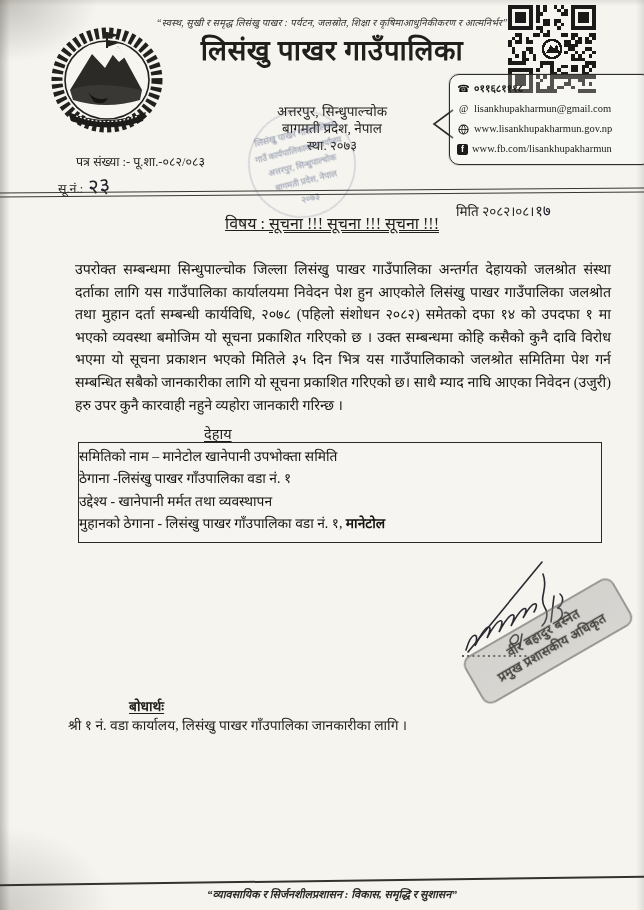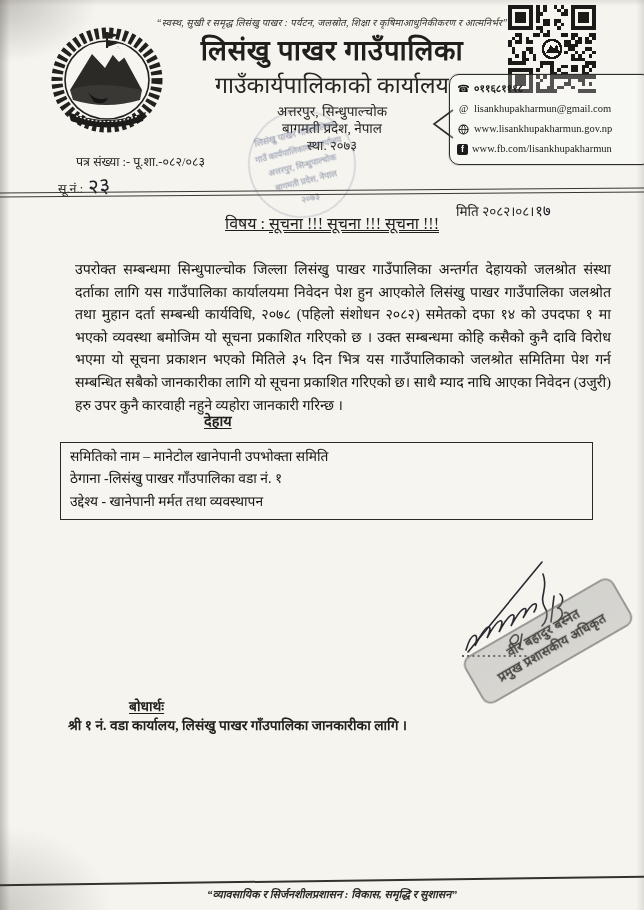--- a/index.html
+++ b/index.html
@@ -43,36 +43,36 @@
   .refline{left:76px;top:153px;font-size:12.5px;}
   .serial{left:58px;top:171px;font-size:12.5px;}
   .serial-hand{display:inline-block;font-size:21px;transform:rotate(-7deg);margin-left:5px;color:#23222b;}
   .rule2{left:-4px;right:-4px;top:190px;height:2.6px;border-top:1.7px solid #3a3833;border-bottom:1.7px solid #3a3833;transform:rotate(-.45deg);}
   .dateline{left:456px;top:200px;font-size:13.5px;}
   .date-hand{display:inline-block;font-size:15px;transform:rotate(-4deg);color:#23222b;}
   .subject{top:212px;font-size:16px;text-decoration:underline;}
   .subject u{text-underline-offset:3px;}
   
   .bodytext{left:75px;width:536px;top:258px;font-size:14.2px;line-height:22.6px;text-align:justify;color:#17150f;}
-  .dehaya-h{left:204px;top:410px;font-size:14.5px;font-weight:bold;text-decoration:underline;text-underline-offset:2px;}
-  .dehaya-box{left:60px;top:442px;width:514px;border:1.5px solid #2c2a26;padding:3px 8px 6px 9px;
+  .dehaya-h{left:204px;top:423px;font-size:14.5px;font-weight:normal;text-decoration:underline;text-underline-offset:2px;}
+  .dehaya-box{left:78px;top:442px;width:514px;border:1.5px solid #2c2a26;padding:3px 8px 6px 0;
               font-size:13.8px;line-height:22.4px;color:#17150f;background:rgba(255,255,255,.15);}
   .contact-line{left:80px;top:559px;font-size:13.2px;color:#17150f;}
   
   .sig{left:450px;top:556px;width:130px;height:108px;}
   .officer-stamp{
     left:462px;top:614px;width:168px;height:50px;transform:rotate(-30deg);
     background:linear-gradient(rgba(150,148,144,.35),rgba(125,123,119,.25));
     border:2px solid rgba(105,103,99,.55);border-radius:10px;filter:blur(.25px);
     display:flex;flex-direction:column;justify-content:center;text-align:center;
     font-size:12.8px;font-weight:bold;line-height:17px;color:#413e39;letter-spacing:.3px;
   }
   
   .bodh-h{left:88px;top:696px;font-size:13.8px;font-weight:bold;text-decoration:underline;text-underline-offset:2px;margin-left:41px;}
-  .bodh-line{left:68px;top:715px;font-size:13.8px;font-weight:bold;}
+  .bodh-line{left:68px;top:715px;font-size:13.8px;}
   
   .footer-rule{left:-5px;right:-5px;top:880px;border-top:2.2px solid #34322d;transform:rotate(-.75deg);}
   .footer-motto{top:886px;font-size:11px;font-weight:bold;font-style:italic;color:#2c2a25;}
 </style>
 </head>
 <body>
 
 <div class="page">
 
   <svg class="abs logo" viewBox="0 0 114 112">
@@ -265,21 +265,20 @@
       <rect x="20" y="2" width="3" height="3" fill="#1b1a18"></rect>
       <rect x="0" y="18" width="7" height="7" fill="#1b1a18"></rect>
       <rect x="1" y="19" width="5" height="5" fill="#f6f5f0"></rect>
       <rect x="2" y="20" width="3" height="3" fill="#1b1a18"></rect>
       <circle cx="12.5" cy="12.5" r="2.6" fill="none" stroke="#1b1a18" stroke-width=".7"></circle>
       <path d="M10.8 13.6 L12.1 11.4 L13 12.4 L13.9 11.2 L14.6 13.6 Z" fill="#1b1a18"></path>
     </svg>
 
   <div class="abs ctr slogan">“स्वस्थ, सुखी र समृद्ध लिसंखु पाखर : पर्यटन, जलस्रोत, शिक्षा र कृषिमाआधुनिकीकरण र आत्मनिर्भर”</div>
   <div class="abs ctr title">लिसंखु पाखर गाउँपालिका</div>
-  <div class="abs ctr office">गाउँकार्यपालिकाको कार्यालय</div>
   <div class="abs ctr addr1">अत्तरपुर, सिन्धुपाल्चोक</div>
   <div class="abs ctr addr2">बागमती प्रदेश, नेपाल</div>
   <div class="abs ctr estd">स्था. २०७३</div>
 
   <svg class="abs round-stamp" viewBox="0 0 116 116">
     <circle cx="58" cy="58" r="53" fill="none" stroke="rgba(88,98,132,.28)" stroke-width="1.5"></circle>
     <text x="58" y="30" text-anchor="middle" font-size="9">लिसंखु पाखर गाउँपालिका</text>
     <text x="58" y="46" text-anchor="middle" font-size="8.5">गाउँ कार्यपालिकाको कार्यालय</text>
     <text x="58" y="62" text-anchor="middle" font-size="8.5">अत्तरपुर, सिन्धुपाल्चोक</text>
     <text x="58" y="78" text-anchor="middle" font-size="8.5">बागमती प्रदेश, नेपाल</text>
@@ -326,20 +325,21 @@
     <span>विषय : </span><u>सूचना !!! सूचना !!! सूचना !!!</u>
   </div>
 
   <div class="abs bodytext">उपरोक्त सम्बन्धमा सिन्धुपाल्चोक जिल्ला लिसंखु पाखर गाउँपालिका अन्तर्गत देहायको जलश्रोत संस्था दर्ताका लागि यस गाउँपालिका कार्यालयमा निवेदन पेश हुन आएकोले लिसंखु पाखर गाउँपालिका जलश्रोत तथा मुहान दर्ता सम्बन्धी कार्यविधि, २०७८ (पहिलो संशोधन २०८२) समेतको दफा १४ को उपदफा १ मा भएको व्यवस्था बमोजिम यो सूचना प्रकाशित गरिएको छ । उक्त सम्बन्धमा कोहि कसैको कुनै दावि विरोध भएमा यो सूचना प्रकाशन भएको मितिले ३५ दिन भित्र यस गाउँपालिकाको जलश्रोत समितिमा पेश गर्न सम्बन्धित सबैको जानकारीका लागि यो सूचना प्रकाशित गरिएको छ। साथै म्याद नाघि आएका निवेदन (उजुरी) हरु उपर कुनै कारवाही नहुने व्यहोरा जानकारी गरिन्छ ।</div>
 
   <div class="abs dehaya-h">देहाय</div>
   <div class="abs dehaya-box">
     <div>समितिको नाम – मानेटोल खानेपानी उपभोक्ता समिति</div>
     <div>ठेगाना -लिसंखु पाखर गाँउपालिका वडा नं. १</div>
     <div>उद्देश्य - खानेपानी मर्मत तथा व्यवस्थापन</div>
+    <div><span>मुहानको ठेगाना - लिसंखु पाखर गाँउपालिका वडा नं. १, </span><b>मानेटोल</b></div>
   </div>
 
 
   <svg class="abs sig" viewBox="0 0 130 108">
     <g fill="none" stroke="#2b2a31" stroke-width="1.6" stroke-linecap="round">
       <path d="M18 96 L92 6"></path>
       <path d="M16 94 C22 74 30 76 25 90 C38 64 44 68 37 82 C50 58 56 62 49 76 C62 52 68 56 61 70 C74 46 80 50 73 62 C84 42 90 46 84 56"></path>
       <path d="M93 18 C99 34 88 40 95 52 C99 58 96 66 92 70"></path>
       <path d="M104 40 l-3 26 M110 38 c5 4 2 12 -3 14 c6 0 7 8 2 12"></path>
       <path d="M60 84 c4 -8 10 -6 8 0 c-2 5 -8 5 -8 0 M72 78 l-2 12"></path>

